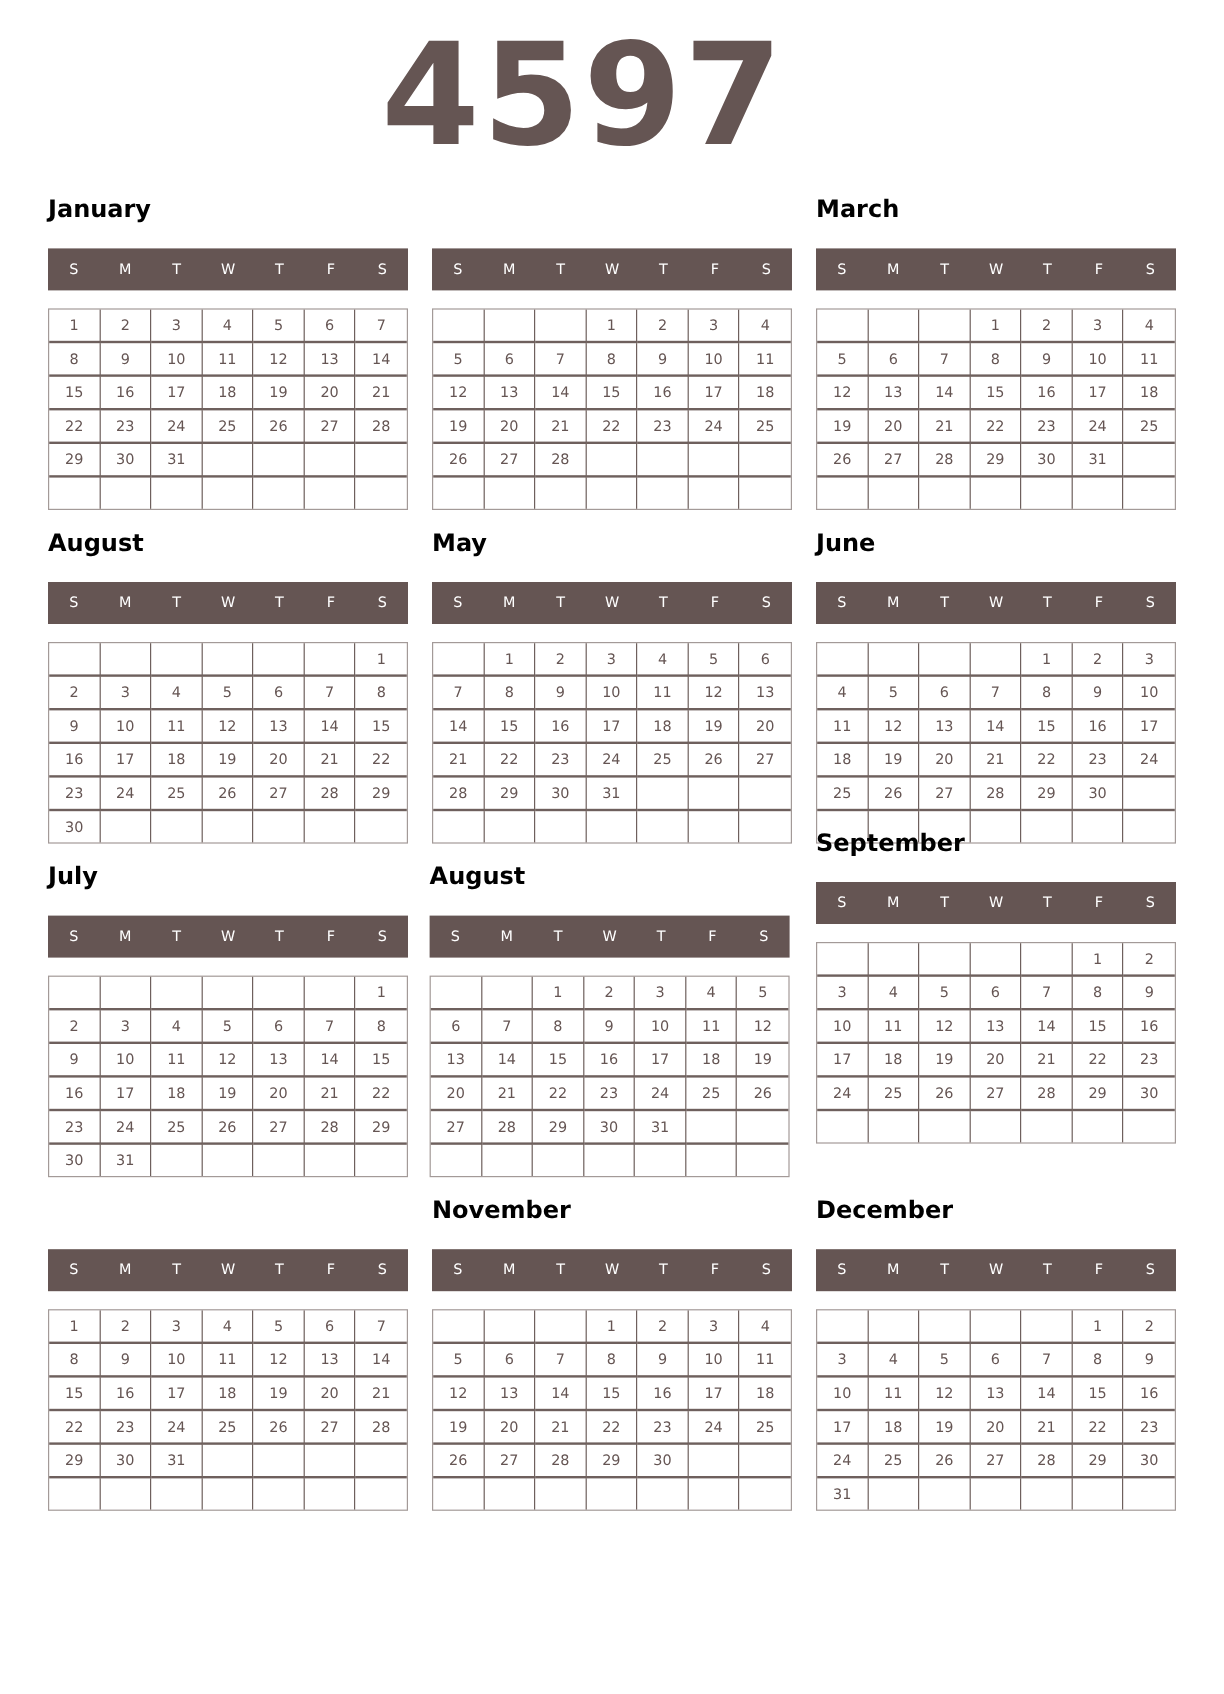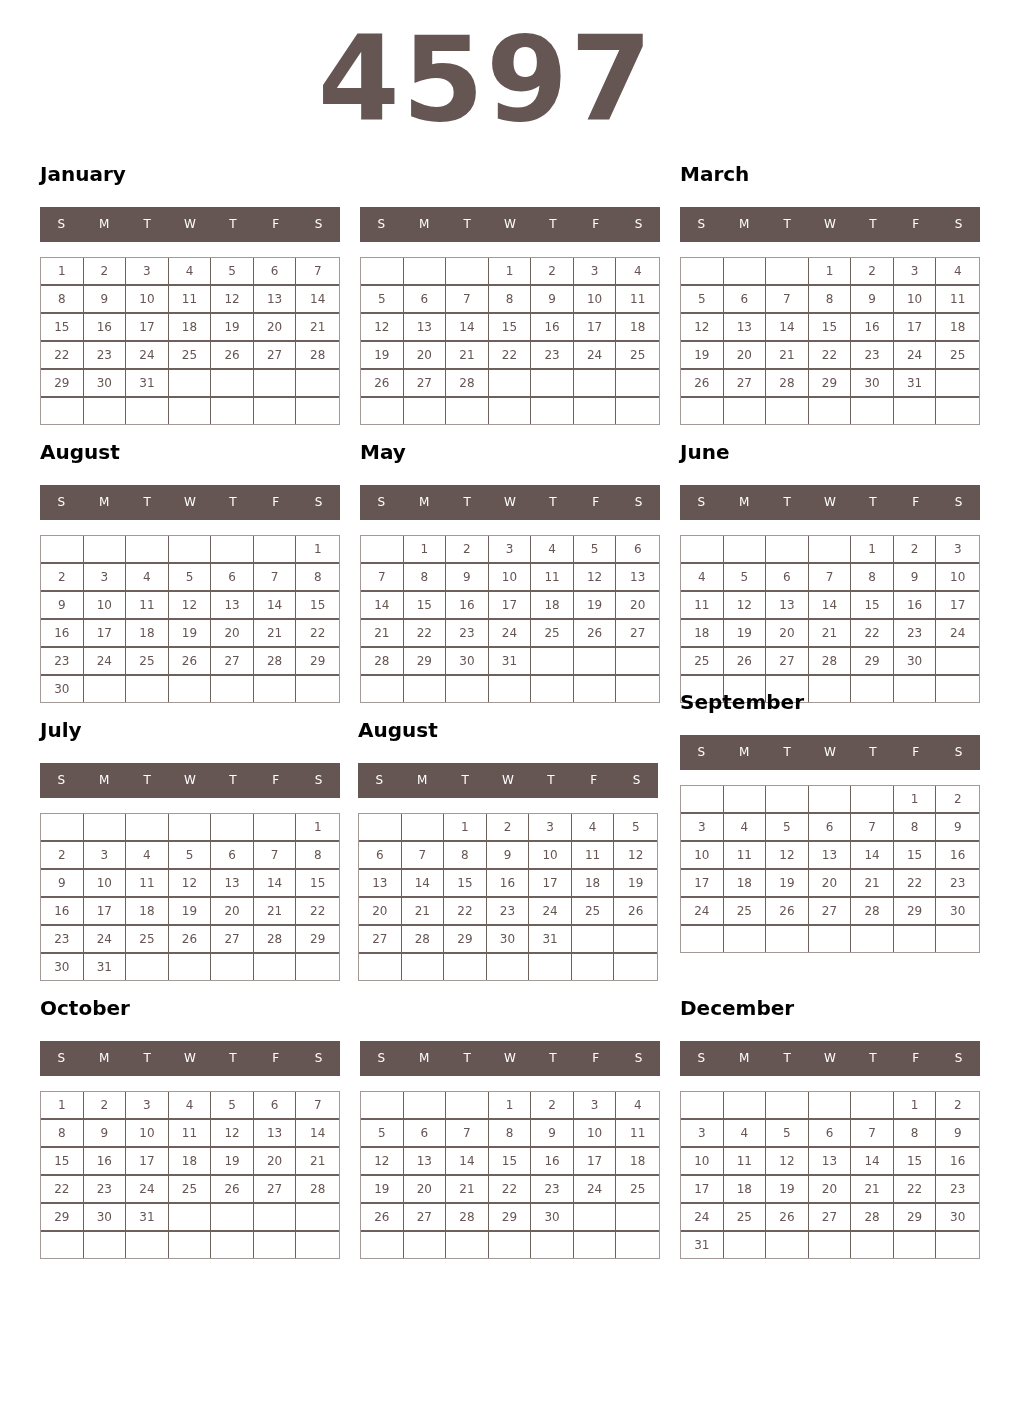--- a/index.html
+++ b/index.html
@@ -546,21 +546,20 @@
         <div class="cell r6"></div>
         <div class="cell r6"></div>
         <div class="cell r6"></div>
         <div class="cell r6"></div>
         <div class="cell r6"></div>
         <div class="cell r6"></div>
         <div class="cell c7 r6"></div>
       </div>
     </div>
     <div class="month" style="left: 40px; top: 996px;">
-      <div class="month-title">October</div>
       <div class="dow-bar">
         <div class="dow">S</div>
         <div class="dow">M</div>
         <div class="dow">T</div>
         <div class="dow">W</div>
         <div class="dow">T</div>
         <div class="dow">F</div>
         <div class="dow">S</div>
       </div>
       <div class="grid">
@@ -602,20 +601,21 @@
         <div class="cell r6"></div>
         <div class="cell r6"></div>
         <div class="cell r6"></div>
         <div class="cell r6"></div>
         <div class="cell r6"></div>
         <div class="cell r6"></div>
         <div class="cell c7 r6"></div>
       </div>
     </div>
     <div class="month" style="left: 360px; top: 996px;">
+      <div class="month-title">November</div>
       <div class="dow-bar">
         <div class="dow">S</div>
         <div class="dow">M</div>
         <div class="dow">T</div>
         <div class="dow">W</div>
         <div class="dow">T</div>
         <div class="dow">F</div>
         <div class="dow">S</div>
       </div>
       <div class="grid">

